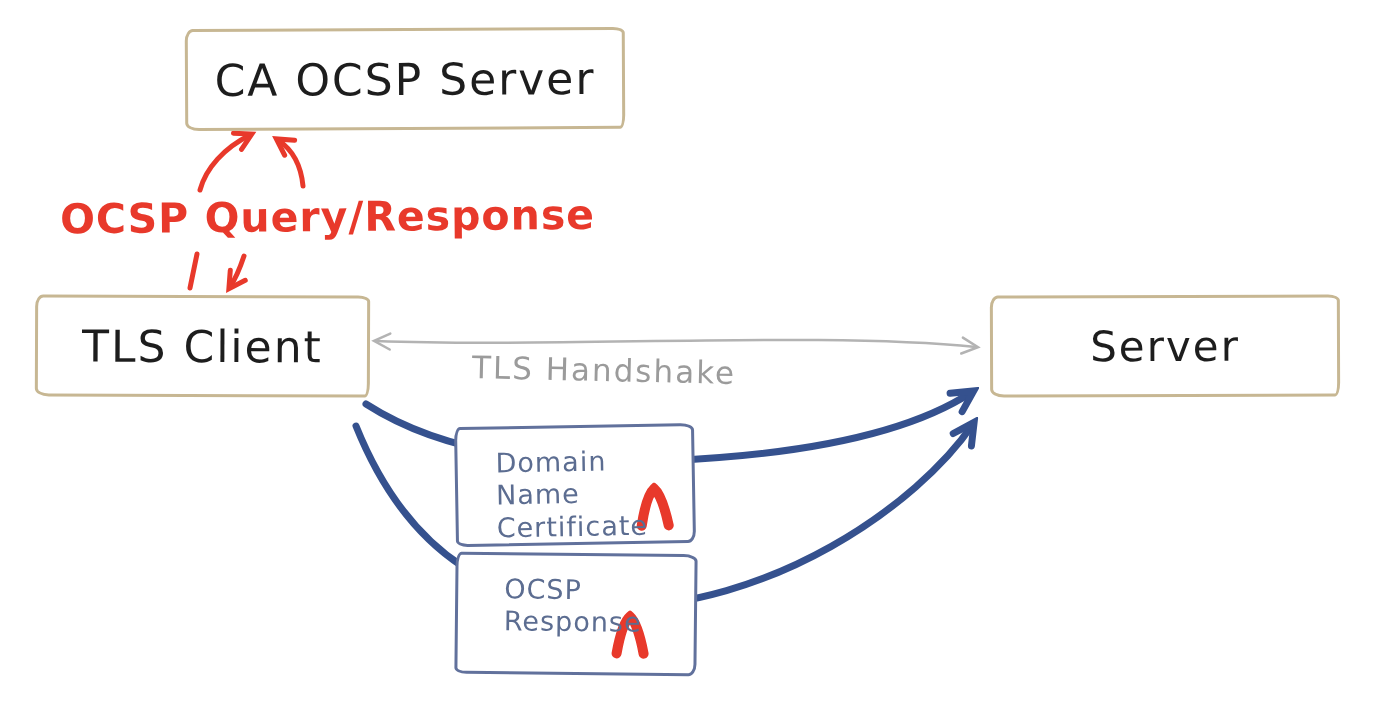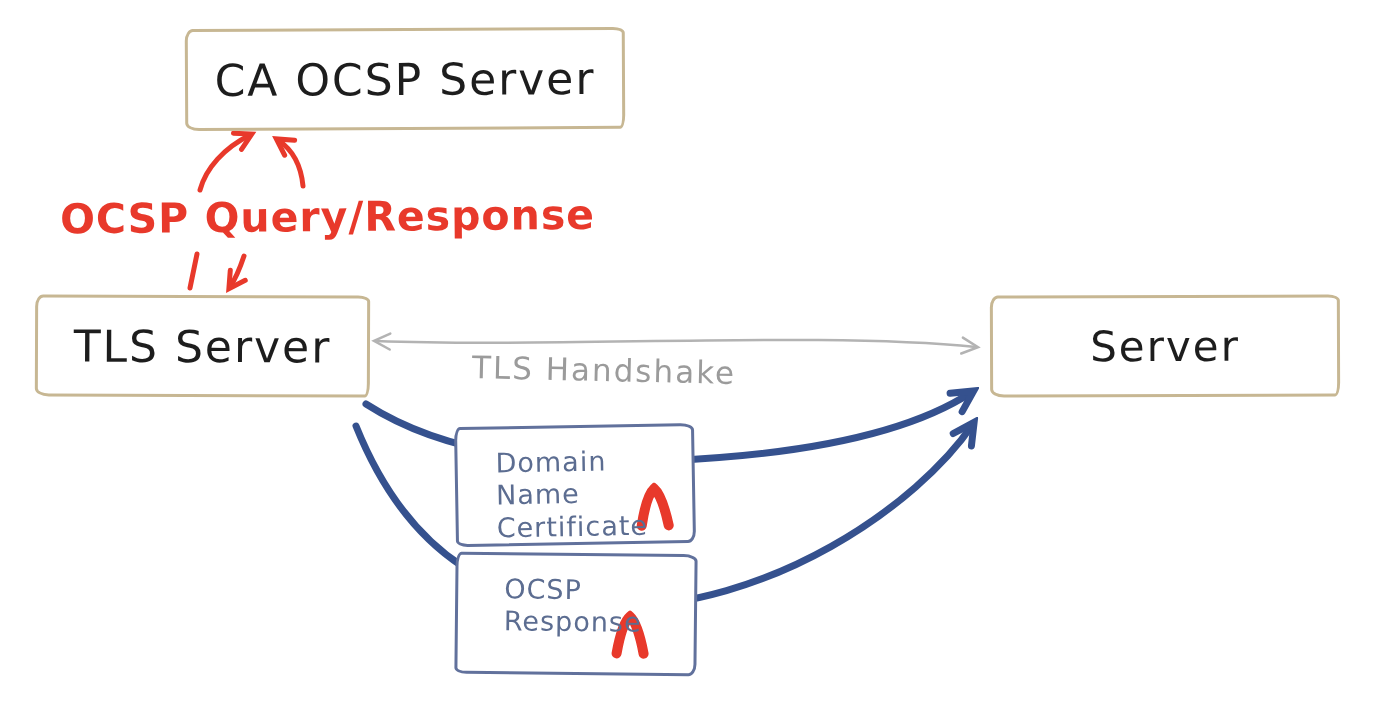--- a/index.html
+++ b/index.html
@@ -111,21 +111,21 @@
     <path d="M 366 404 C 450 458 560 465 660 461 C 790 456 905 436 972 392" fill="none" stroke-width="7" stroke-linecap="round" marker-end="url(#mblue)" stroke="#35518e"></path>
 
     <path d="M 356 426 C 410 560 500 605 610 607 C 770 609 918 505 973 424" fill="none" stroke-width="7" stroke-linecap="round" marker-end="url(#mblue)" stroke="#35518e"></path>
   </svg>
 
   <div class="box tan node-ca">
     <span>CA OCSP Server</span>
   </div>
 
   <div class="box tan node-tls">
-    <span>TLS Server</span>
+    <span>TLS Client</span>
   </div>
 
   <div class="box tan node-client">
     <span>Server</span>
   </div>
 
   <div class="box cert-box node-cert">
     <div class="cert-text">
       <div>Domain Name</div>
       <div>Certificate</div>

